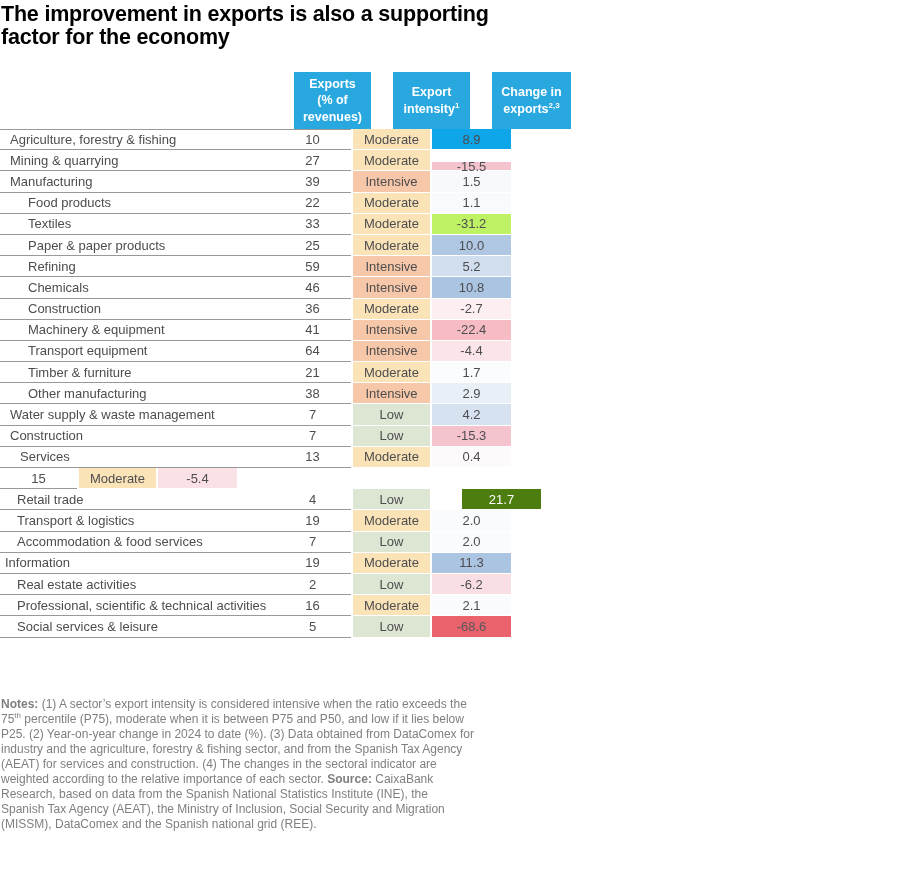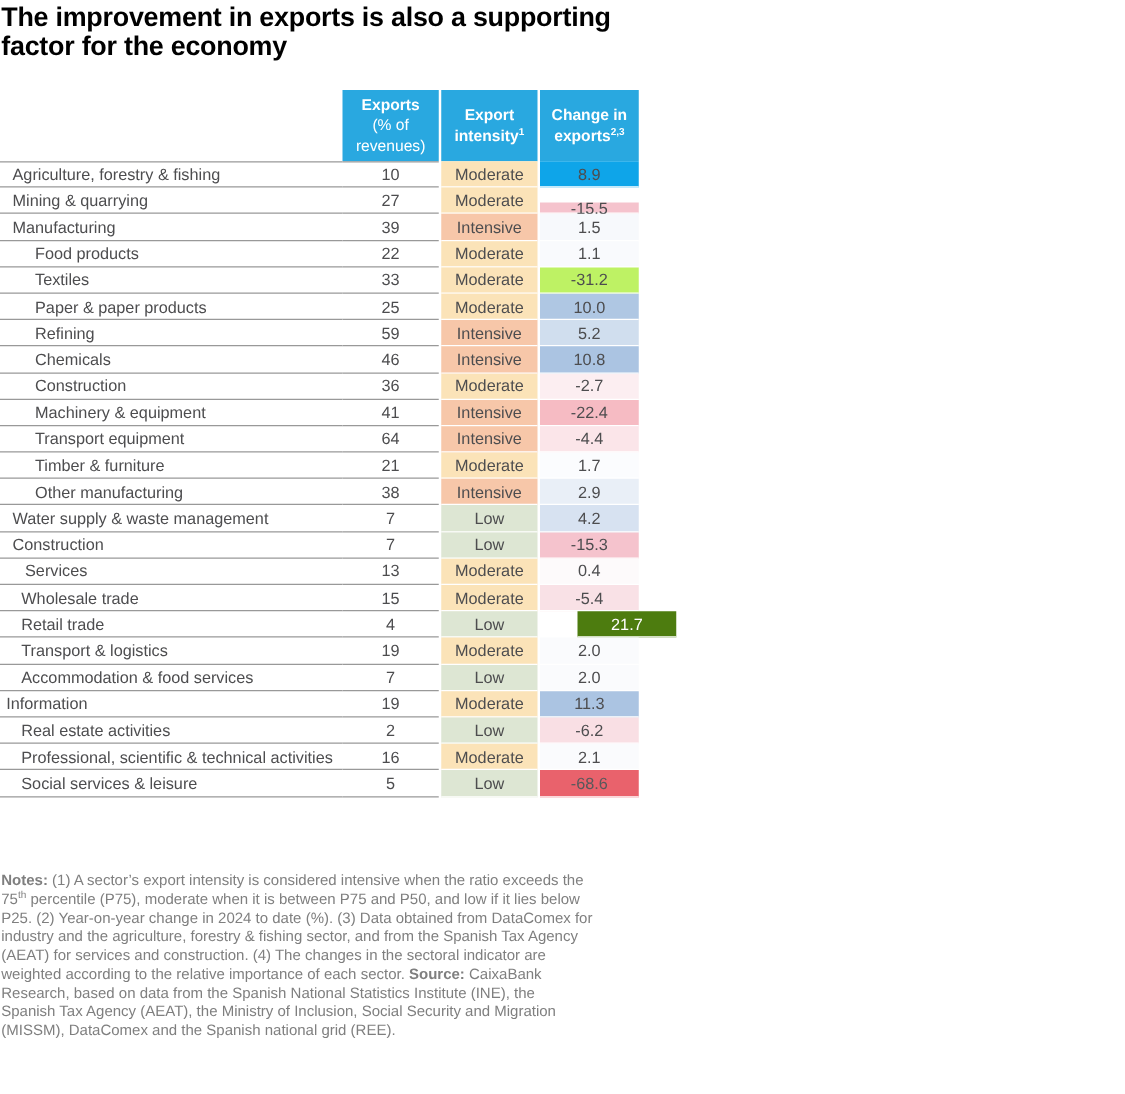--- a/index.html
+++ b/index.html
@@ -11,21 +11,21 @@
     overflow:hidden;
   }
   .title{
     position:absolute;top:3px;left:1px;width:530px;
     font-size:21.5px;font-weight:700;color:#000;
     line-height:1.06;letter-spacing:-0.2px;
   }
   .table{
     position:absolute;top:72px;left:0;width:511px;
   }
-  .t-header{display:flex;height:57px;}
+  .t-header{display:flex;height:57px;gap:20px;}
   .t-header .spacer{flex:0 0 274px;}
   .h-cell{
     background:#29A8E0;color:#fff;font-weight:700;
     font-size:12.5px;line-height:1.3;text-align:center;
     display:flex;flex-direction:column;justify-content:center;align-items:center;
     padding:0 4px;box-sizing:border-box;
   }
   .h-cell.c1{flex:0 0 77px;}
   .h-cell.c2{flex:0 0 77px;margin-left:2px;}
   .h-cell.c3{flex:0 0 79px;margin-left:2px;}
@@ -49,21 +49,21 @@
 
 <div class="canvas">
 
   <div class="title">The improvement in exports is also a supporting factor for the economy</div>
 
   <div class="table">
     <div class="t-header">
       <div class="spacer"></div>
       <div class="h-cell c1">
         <span>Exports</span>
-        <span style="font-weight:400;max-width:62px;">(% of revenues)</span>
+        <span style="font-weight:700;max-width:62px;">(% of revenues)</span>
       </div>
       <div class="h-cell c2">
         <span><span>Export intensity</span><sup>1</sup></span>
       </div>
       <div class="h-cell c3">
         <span><span>Change in exports</span><sup>2,3</sup></span>
       </div>
     </div>
     <div class="t-body">
         <div class="t-row">
@@ -156,21 +156,20 @@
           <div class="cell cell-intensity" style="background: rgb(221, 230, 211);">Low</div>
           <div class="cell cell-change" style="background: rgb(245, 195, 205); color: rgb(77, 77, 79);">-15.3</div>
         </div>
         <div class="t-row">
           <div class="cell cell-label" style="padding-left: 20px;">Services</div>
           <div class="cell cell-exports">13</div>
           <div class="cell cell-intensity" style="background: rgb(251, 227, 184);">Moderate</div>
           <div class="cell cell-change" style="background: rgb(253, 250, 251); color: rgb(77, 77, 79);">0.4</div>
         </div>
         <div class="t-row">
-          <div class="cell cell-label" style="padding-left: 17px;">Wholesale trade</div>
           <div class="cell cell-exports">15</div>
           <div class="cell cell-intensity" style="background: rgb(251, 227, 184);">Moderate</div>
           <div class="cell cell-change" style="background: rgb(249, 225, 230); color: rgb(77, 77, 79);">-5.4</div>
         </div>
         <div class="t-row">
           <div class="cell cell-label" style="padding-left: 17px;">Retail trade</div>
           <div class="cell cell-exports">4</div>
           <div class="cell cell-intensity" style="background: rgb(221, 230, 211);">Low</div>
           <div class="cell cell-change" style="background: #4d7c0f; color: rgb(255, 255, 255); margin-left: 32px;">21.7</div>
         </div>

